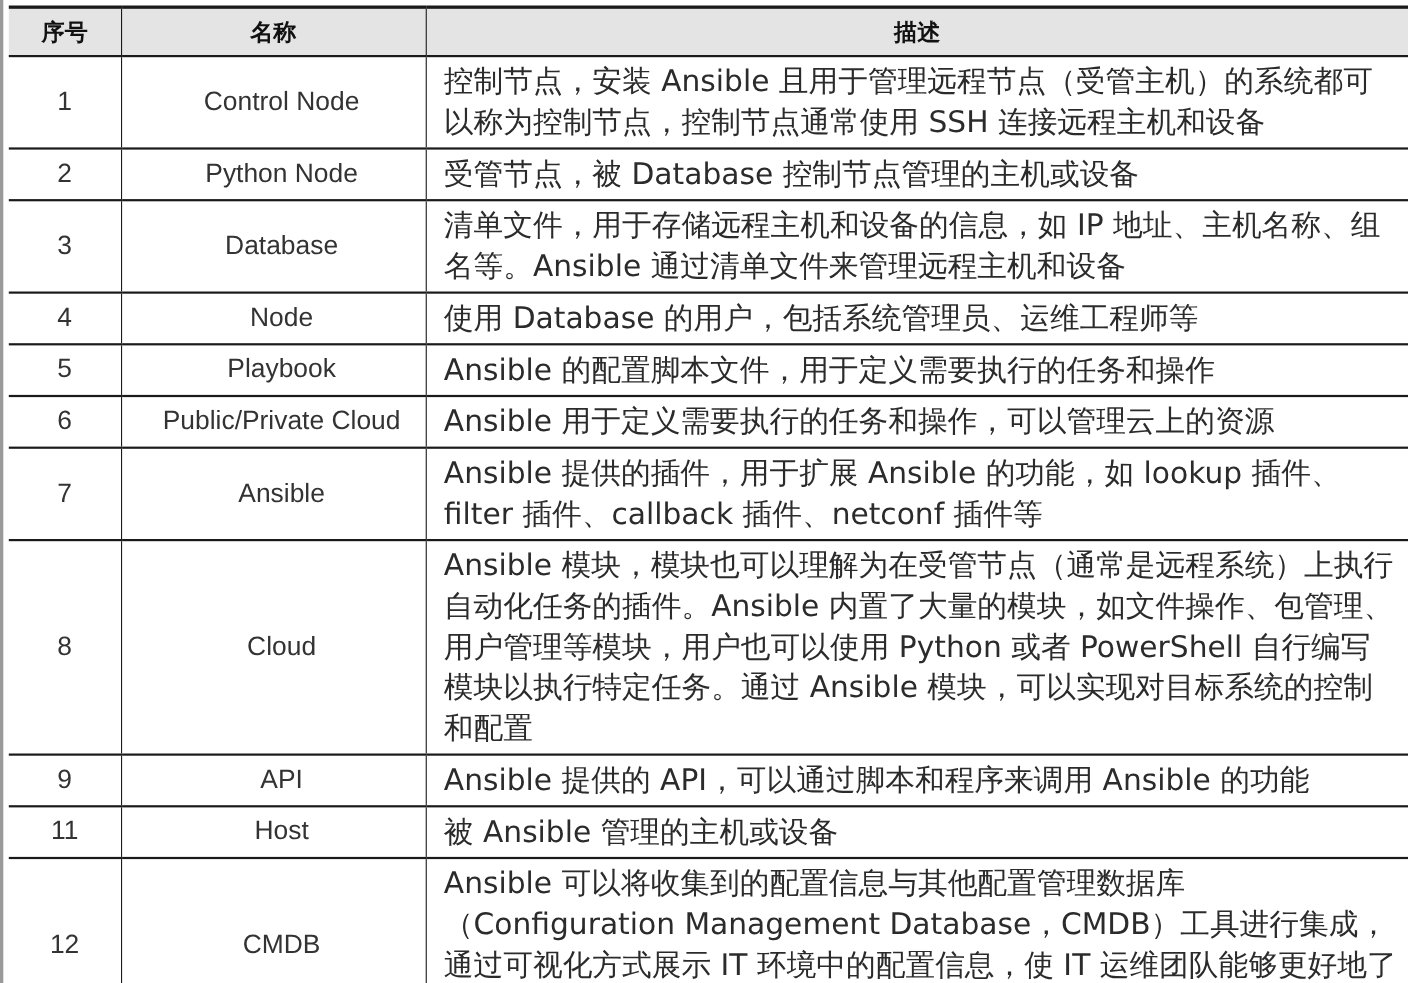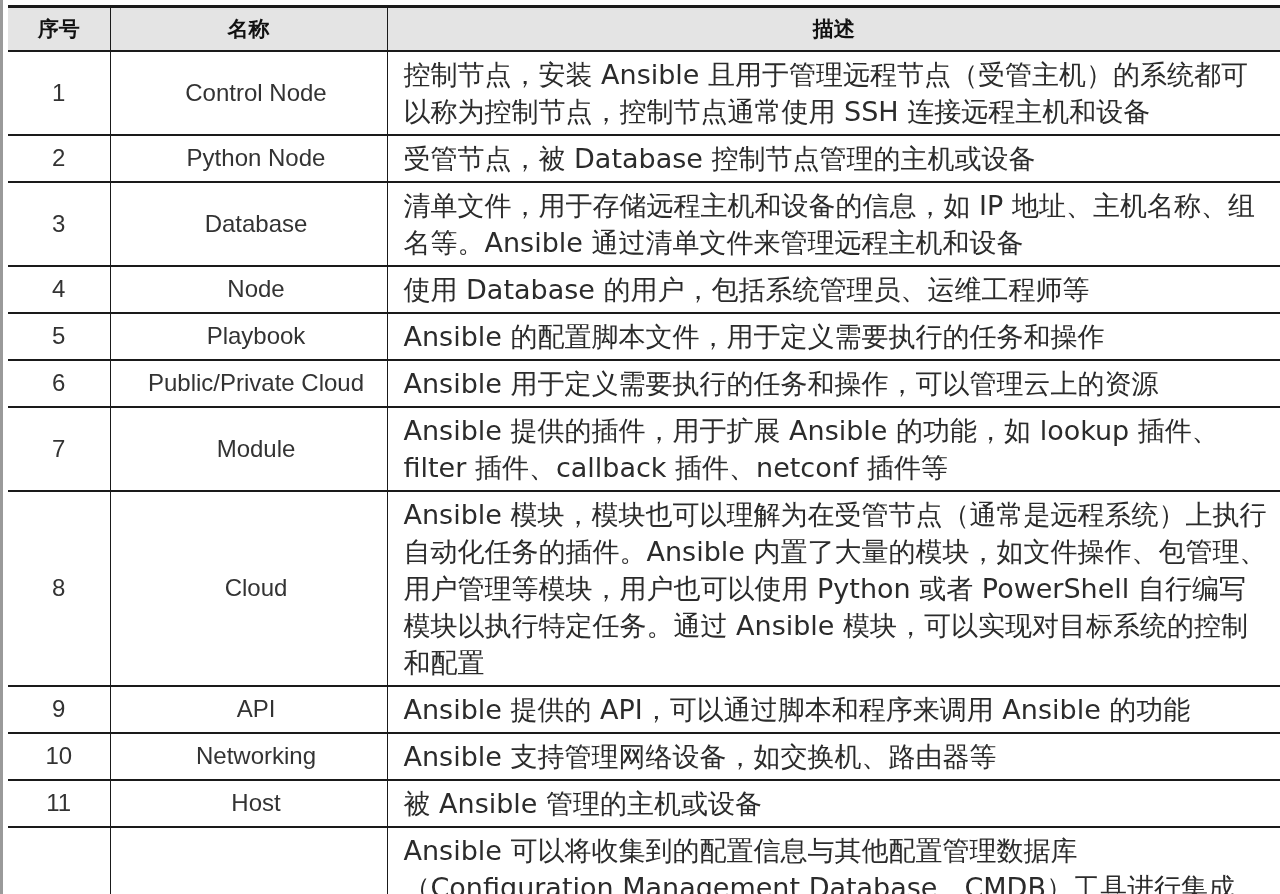--- a/index.html
+++ b/index.html
@@ -65,37 +65,32 @@
         <td class="name">Playbook</td>
         <td class="desc">Ansible 的配置脚本文件，用于定义需要执行的任务和操作</td>
       </tr>
       <tr style="height: 43px;">
         <td class="num">6</td>
         <td class="name">Public/Private Cloud</td>
         <td class="desc">Ansible 用于定义需要执行的任务和操作，可以管理云上的资源</td>
       </tr>
       <tr style="height: 78px;">
         <td class="num">7</td>
-        <td class="name">Module</td>
+        <td class="name">Ansible</td>
         <td class="desc">Ansible 提供的插件，用于扩展 Ansible 的功能，如 lookup 插件、filter 插件、callback 插件、netconf 插件等</td>
       </tr>
       <tr style="height: 153px;">
         <td class="num">8</td>
         <td class="name">Cloud</td>
         <td class="desc">Ansible 模块，模块也可以理解为在受管节点（通常是远程系统）上执行自动化任务的插件。Ansible 内置了大量的模块，如文件操作、包管理、用户管理等模块，用户也可以使用 Python 或者 PowerShell 自行编写模块以执行特定任务。通过 Ansible 模块，可以实现对目标系统的控制和配置</td>
       </tr>
       <tr style="height: 42px;">
         <td class="num">9</td>
         <td class="name">API</td>
         <td class="desc">Ansible 提供的 API，可以通过脚本和程序来调用 Ansible 的功能</td>
-      </tr>
-      <tr style="height: 43px;">
-        <td class="num">10</td>
-        <td class="name">Networking</td>
-        <td class="desc">Ansible 支持管理网络设备，如交换机、路由器等</td>
       </tr>
       <tr style="height: 43px;">
         <td class="num">11</td>
         <td class="name">Host</td>
         <td class="desc">被 Ansible 管理的主机或设备</td>
       </tr>
       <tr style="height: 151px;">
         <td class="num">12</td>
         <td class="name">CMDB</td>
         <td class="desc">Ansible 可以将收集到的配置信息与其他配置管理数据库（Configuration Management Database，CMDB）工具进行集成，通过可视化方式展示 IT 环境中的配置信息，使 IT 运维团队能够更好地了解整个 IT 环境的配置信息，便于计划和管理 IT 资源</td>

